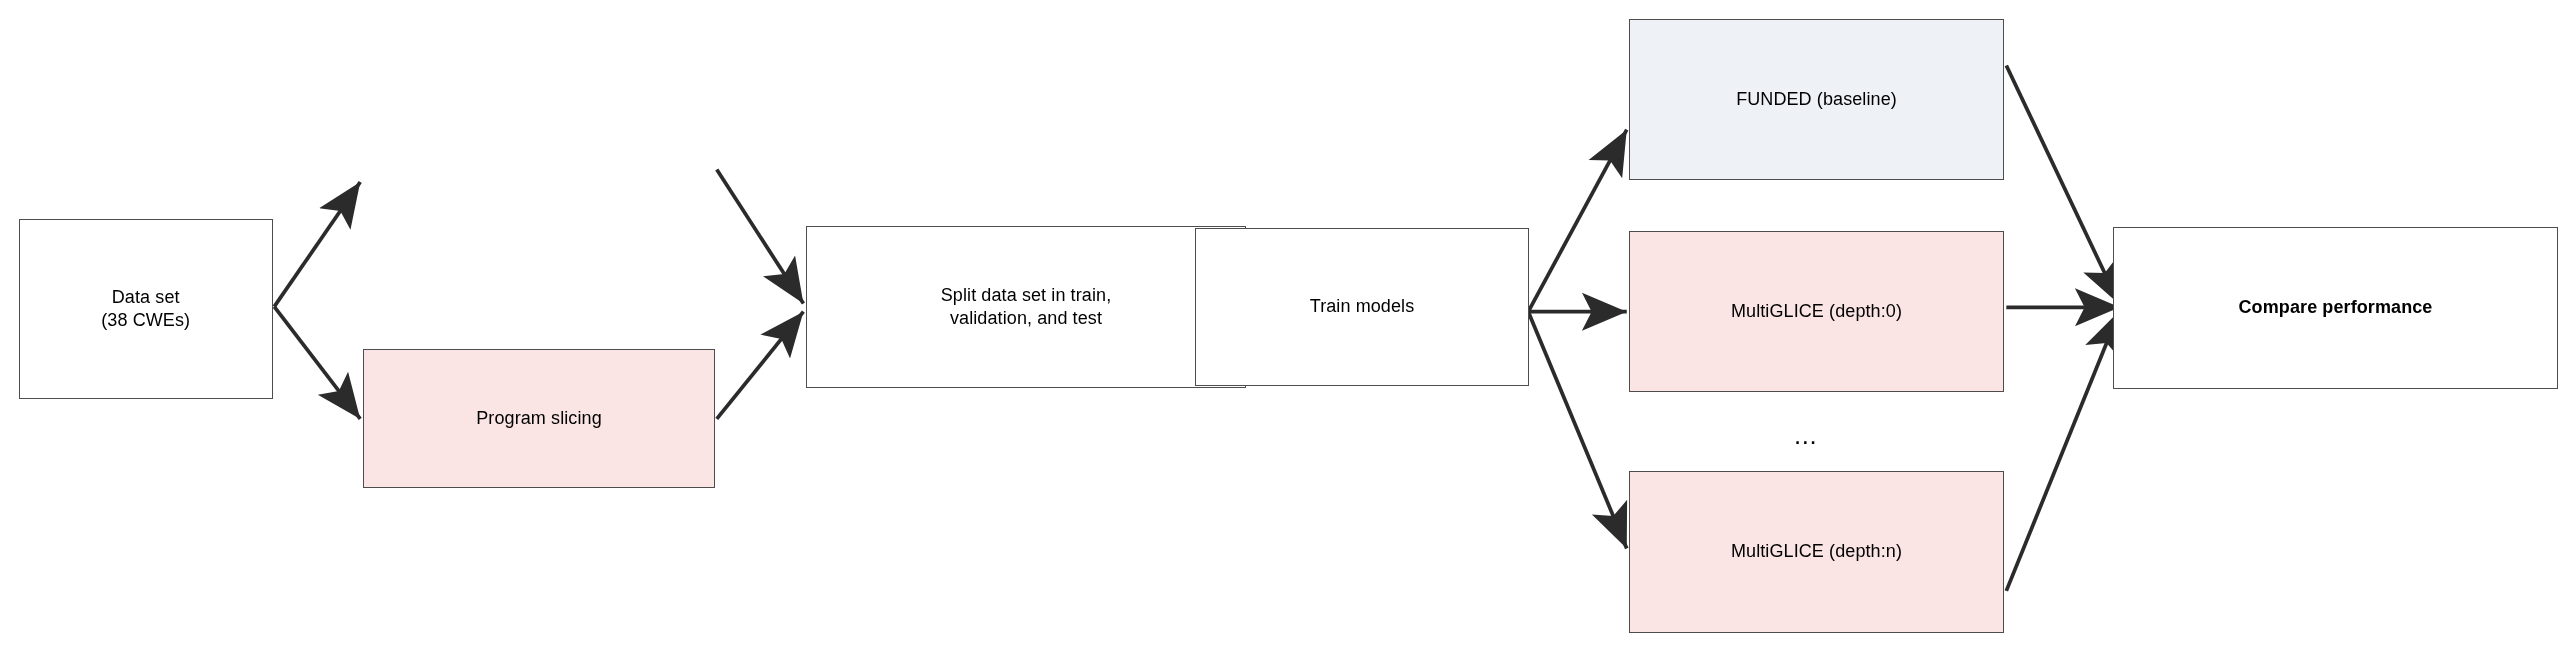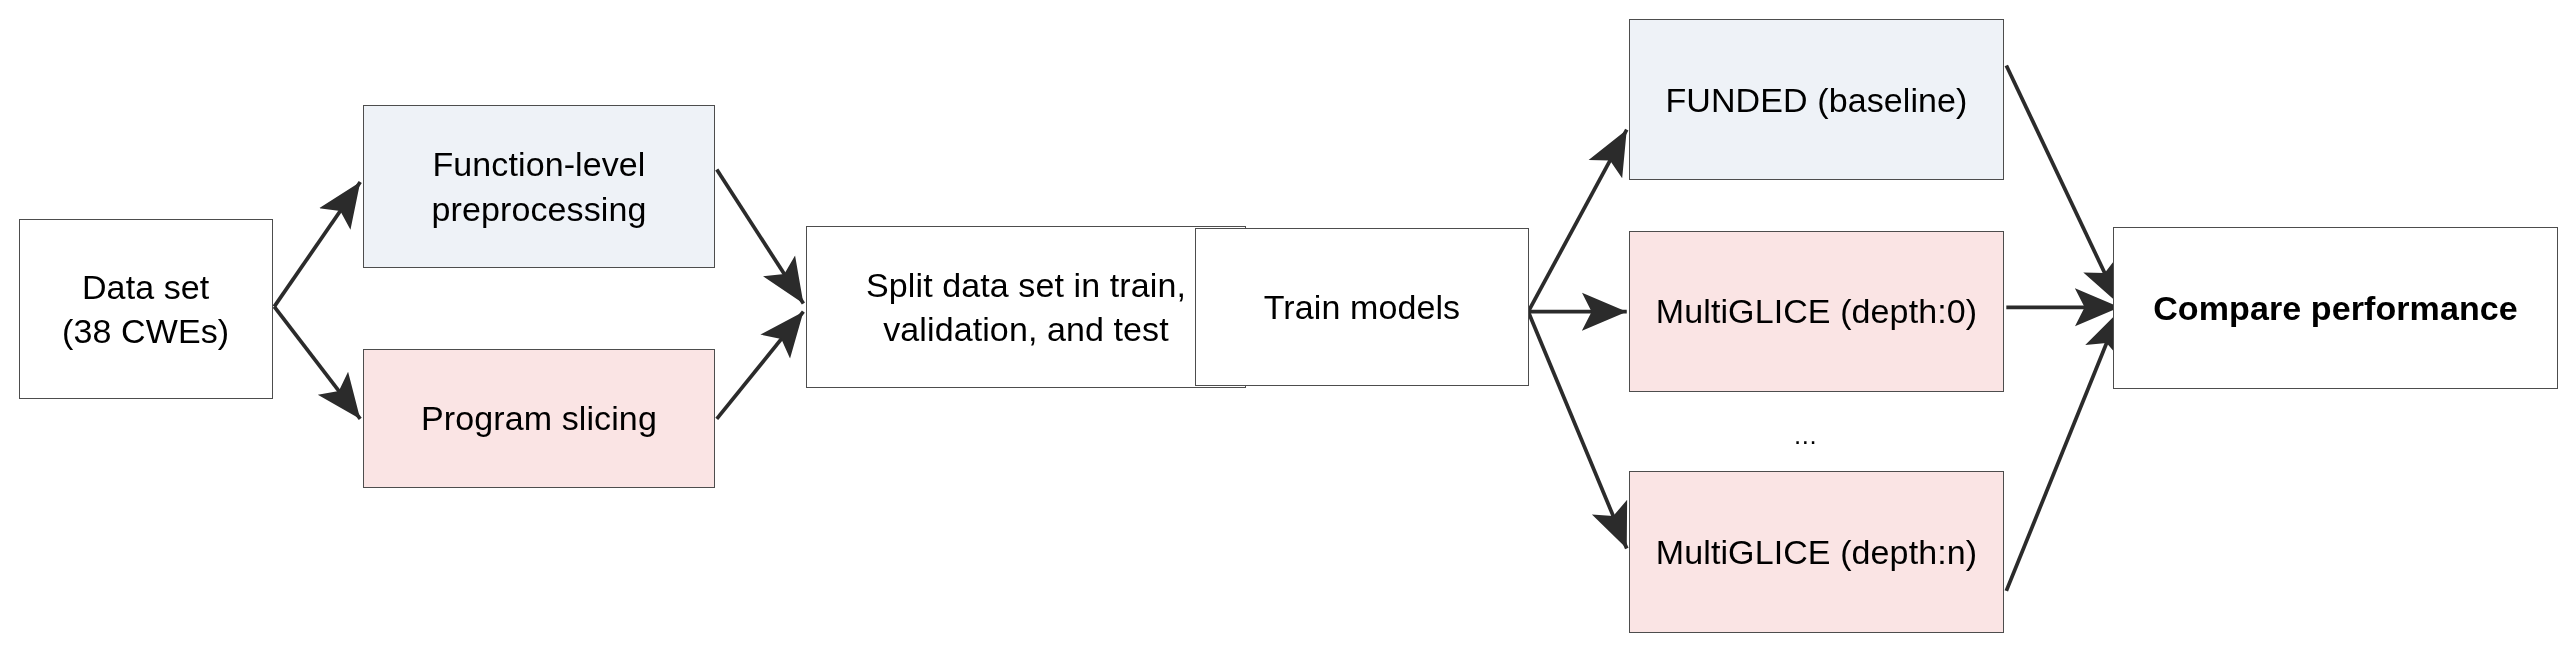--- a/index.html
+++ b/index.html
@@ -26,21 +26,21 @@
   }
   .node {
     position: absolute;
     box-sizing: border-box;
     display: flex;
     align-items: center;
     justify-content: center;
     text-align: center;
     border: 1.9px solid #4d4d4d;
     color: #000000;
-    font-size: 34px;
+    font-size: 18px;
     line-height: 1.30;
     letter-spacing: 0.1px;
     white-space: pre-line;
     padding: 2.5px 6.2px;
   }
   .node.fill-white { background: #ffffff; }
   .node.fill-blue  { background: #eef2f7; }
   .node.fill-pink  { background: #fae4e4; }
 
   .ellipsis-label {
@@ -83,22 +83,20 @@
     <line x1="3219" y1="105" x2="3401" y2="489" stroke="#2b2b2b" stroke-width="6" marker-end="url(#arrow)"></line>
 
     <line x1="3219" y1="493" x2="3401" y2="493" stroke="#2b2b2b" stroke-width="6" marker-end="url(#arrow)"></line>
 
     <line x1="3219" y1="948" x2="3401" y2="498" stroke="#2b2b2b" stroke-width="6" marker-end="url(#arrow)"></line>
   </svg>
 
   <div class="node fill-white" style="left:18.7px; top:219px; width:254px; height:180px;">Data set
 (38 CWEs)</div>
 
-  <div class="node fill-blue" style="left:363px; top:105px; width:352px; height:163px;">Function-level
-preprocessing</div>
 
   <div class="node fill-pink" style="left:363px; top:349px; width:352px; height:139px;">Program slicing</div>
 
   <div class="node fill-white" style="left:806px; top:226px; width:440px; height:162px;">Split data set in train,
 validation, and test</div>
 
   <div class="node fill-white" style="left:1195px; top:228px; width:334px; height:158px;">Train models</div>
 
   <div class="node fill-blue" style="left:1629px; top:19.3px; width:375px; height:161px;">FUNDED (baseline)</div>
 

